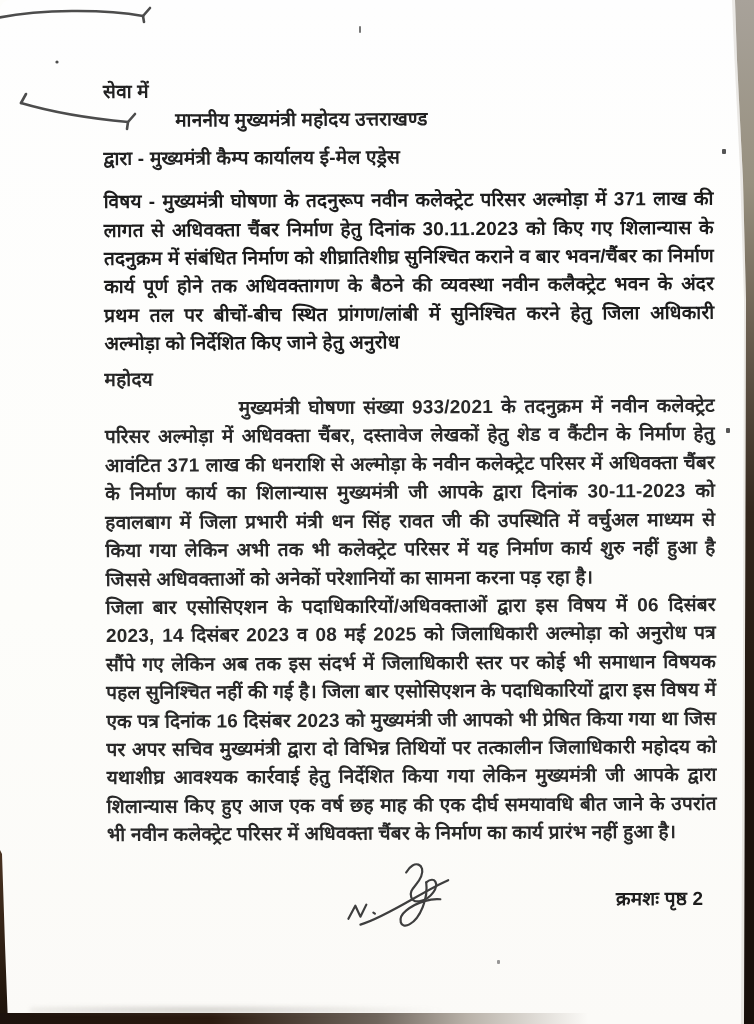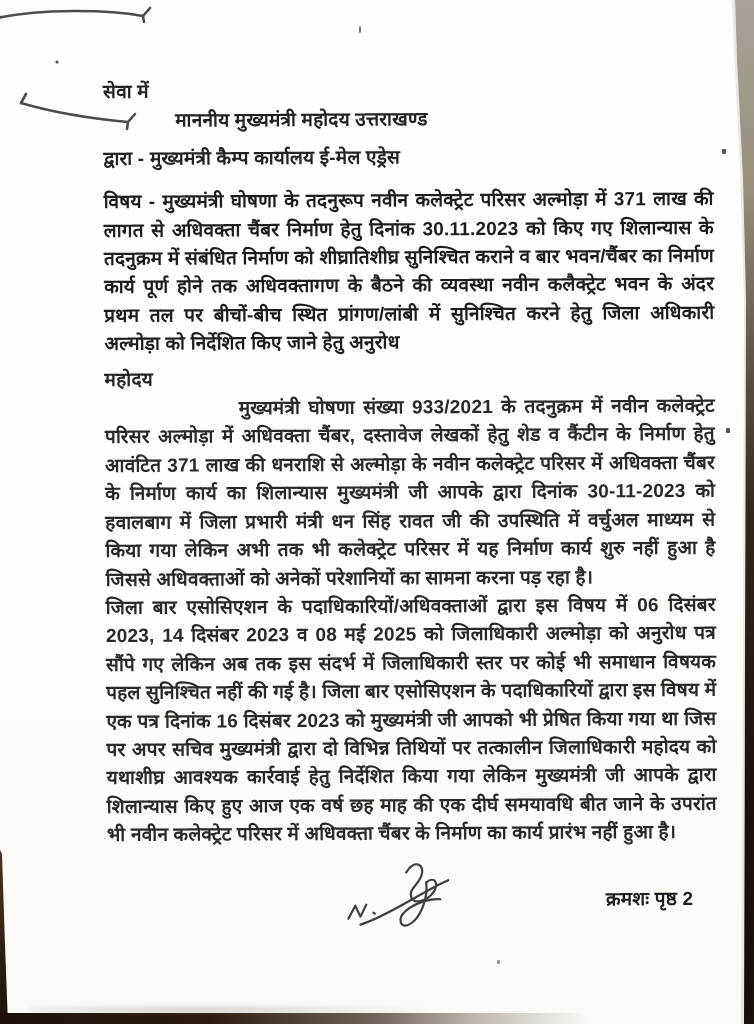--- a/index.html
+++ b/index.html
@@ -45,21 +45,21 @@
   .greeting{margin-bottom:1px;color:#262626;}
   .para{
     text-align:justify;text-align-last:left;color:#292929;font-weight:700;
   }
   .para.p1{text-indent:134px;}
   .footer{
     display:flex;align-items:flex-start;margin-top:6px;height:80px;
   }
   .sig-wrap{margin-left:235px;margin-top:2px;}
   .cont-note{
-    margin-left:auto;margin-right:24px;margin-top:32px;
+    margin-left:auto;margin-right:14px;margin-top:32px;
     font-size:19px;color:#1e1e1e;white-space:nowrap;
   }
 </style>
 </head>
 <body>
 
 <div class="paper">
 
   <svg class="edge-right" width="30" height="1024" viewBox="0 0 30 1024" aria-hidden="true">
     <defs>

